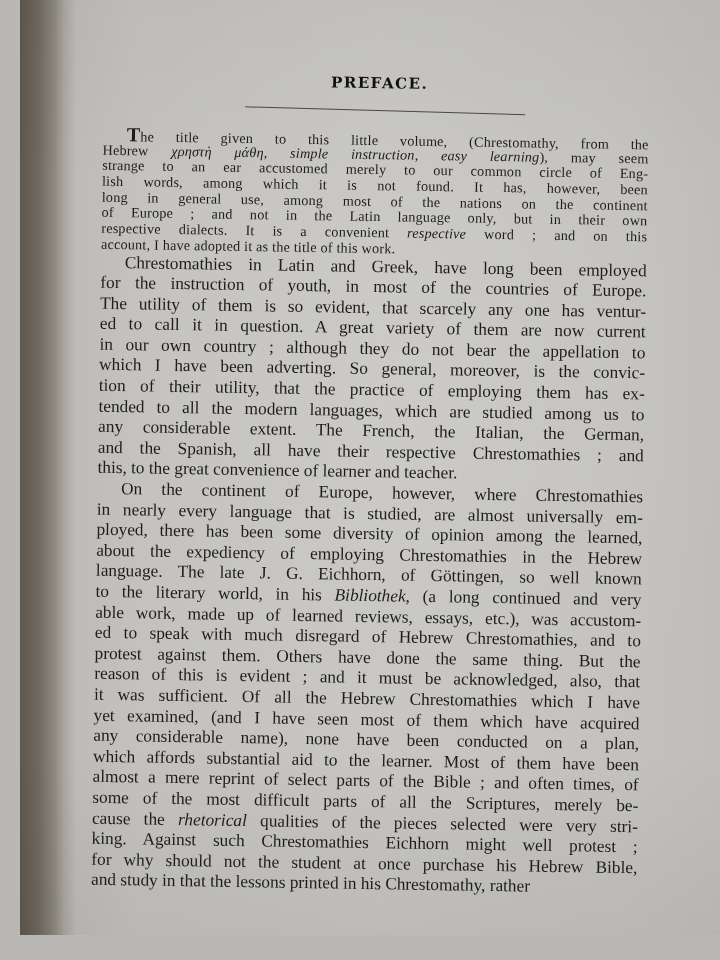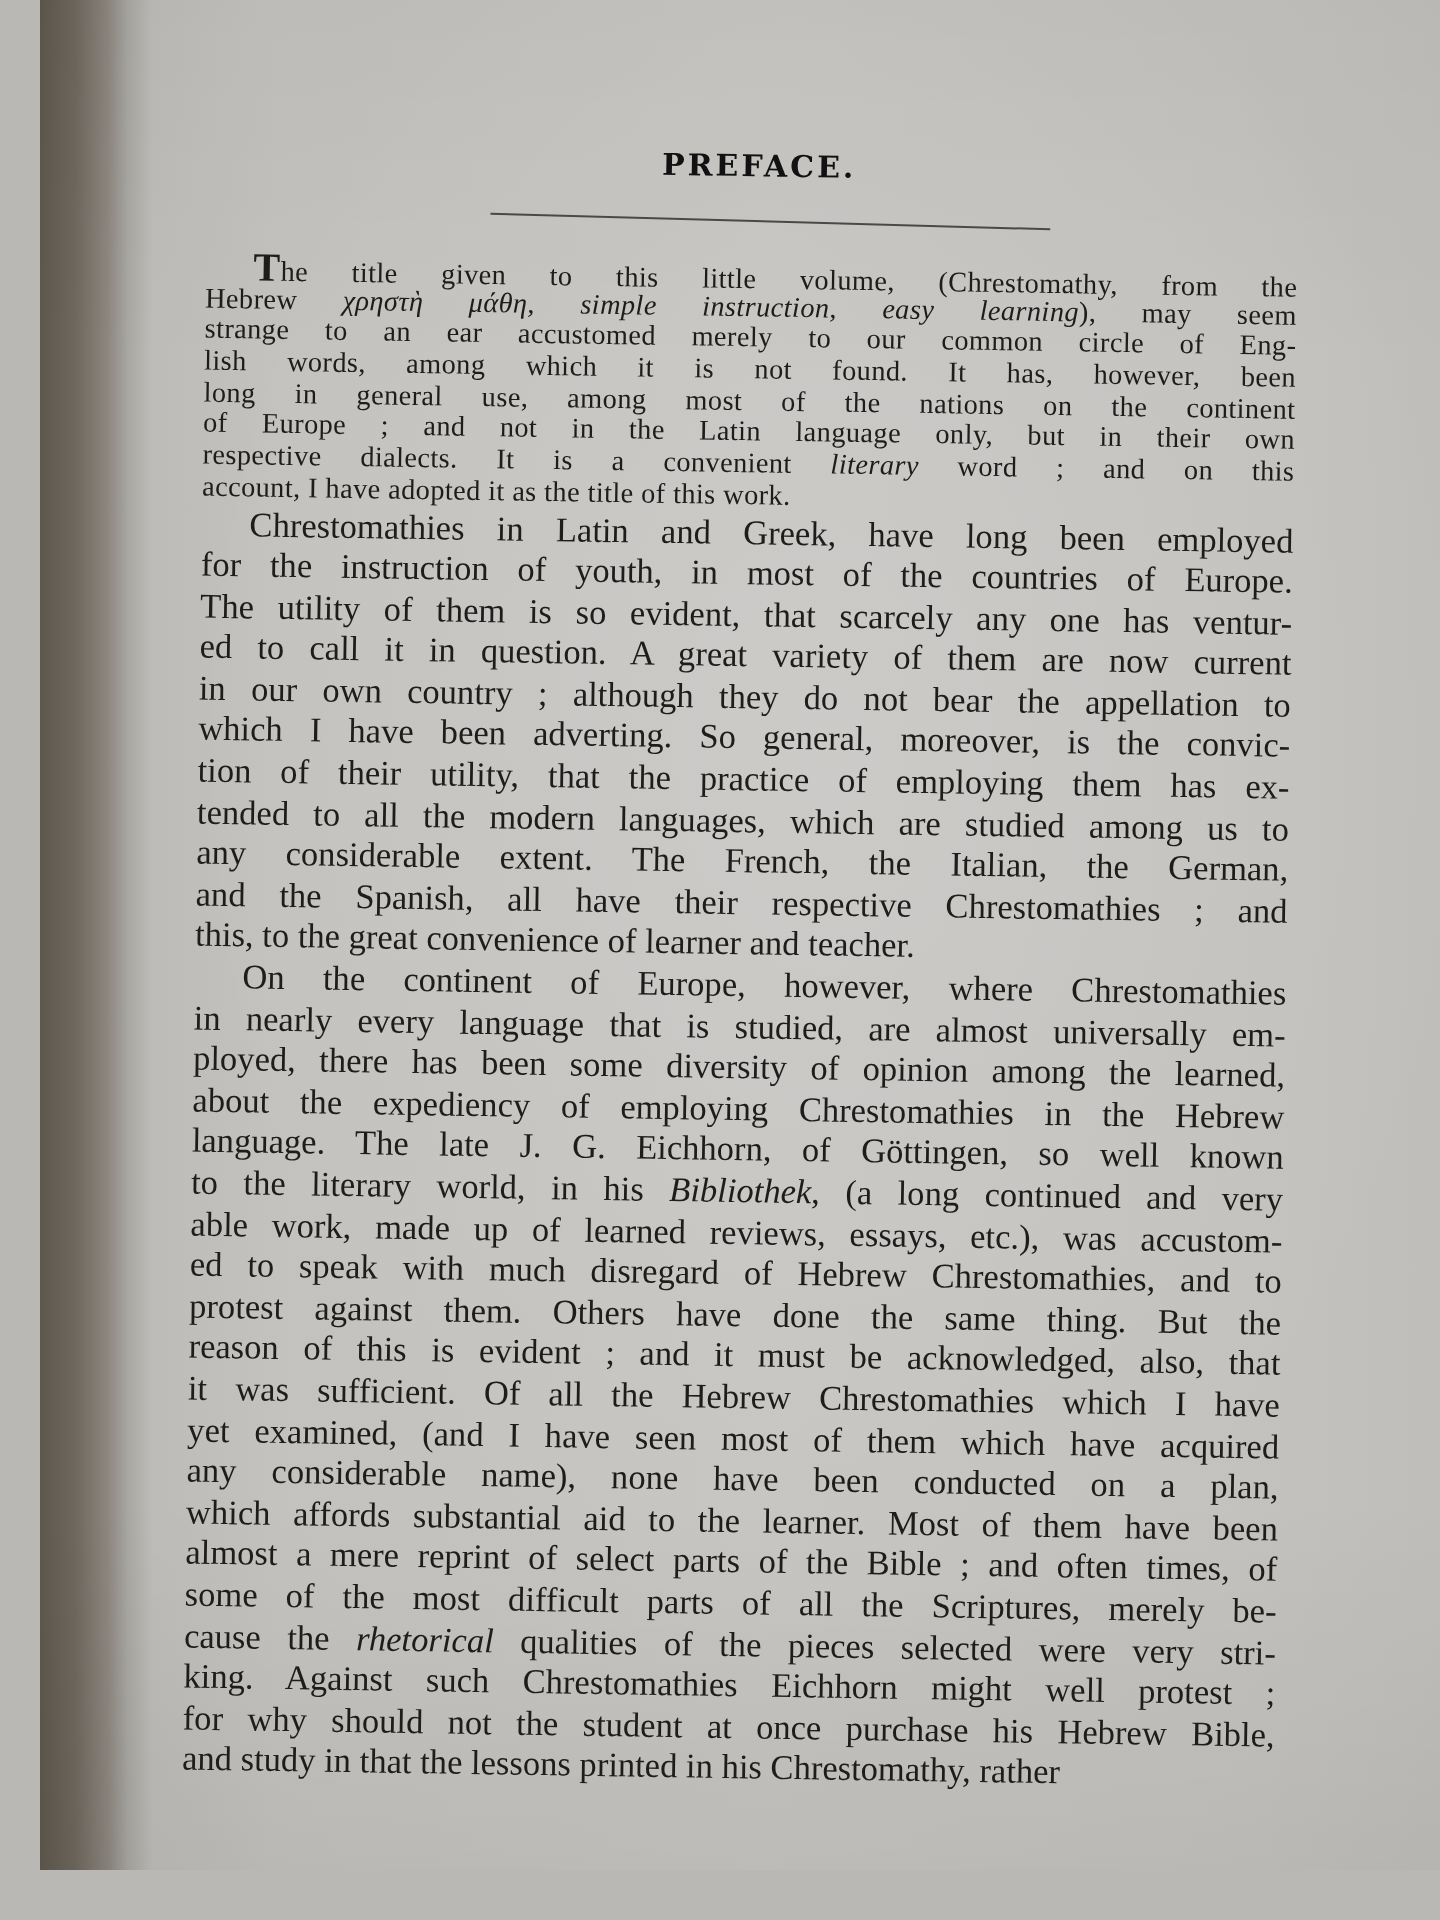--- a/index.html
+++ b/index.html
@@ -95,21 +95,21 @@
     <div class="rule"></div>
 
     <div class="body">
       <div class="para p1" id="para-p1">
           <span class="line indent"><span class="dropcap">T</span><span class="smallcaps-lead">he title given to this little volume, (Chrestomathy, from the</span></span>
           <span class="line"><span>Hebrew </span><em>χρηστὴ μάθη, simple instruction, easy learning</em><span>), may seem</span></span>
           <span class="line">strange to an ear accustomed merely to our common circle of Eng-</span>
           <span class="line">lish words, among which it is not found.  It has, however, been</span>
           <span class="line">long in general use, among most of the nations on the continent</span>
           <span class="line">of Europe ; and not in the Latin language only, but in their own</span>
-          <span class="line"><span>respective dialects.  It is a convenient </span><em>literary</em><span> word ; and on this</span></span>
+          <span class="line"><span>respective dialects.  It is a convenient </span><em>respective</em><span> word ; and on this</span></span>
           <span class="line last">account, I have adopted it as the title of this work.</span>
         </div>
       <div class="para p2" id="para-p2">
           <span class="line indent">Chrestomathies in Latin and Greek, have long been employed</span>
           <span class="line">for the instruction of youth, in most of the countries of Europe.</span>
           <span class="line">The utility of them is so evident, that scarcely any one has ventur-</span>
           <span class="line">ed to call it in question.  A great variety of them are now current</span>
           <span class="line">in our own country ; although they do not bear the appellation to</span>
           <span class="line">which I have been adverting.  So general, moreover, is the convic-</span>
           <span class="line">tion of their utility, that the practice of employing them has ex-</span>

